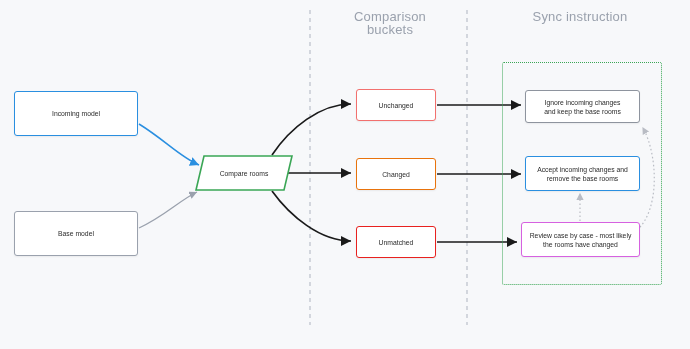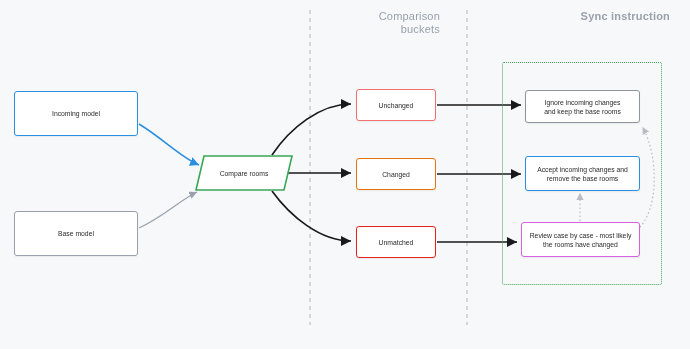--- a/index.html
+++ b/index.html
@@ -18,23 +18,23 @@
   #svg-layer {
     position: absolute;
     left: 0;
     top: 0;
     width: 690px;
     height: 349px;
     pointer-events: none;
   }
   .lane-title {
     position: absolute;
-    text-align: right;
+    text-align: center;
     color: #9aa1ad;
-    font-size: 11px;
+    font-size: 13px;
     line-height: 13px;
     font-family: "Liberation Sans", sans-serif;
     letter-spacing: 0.2px;
   }
   .node {
     position: absolute;
     box-sizing: border-box;
     background: #ffffff;
     display: flex;
     align-items: center;
@@ -117,21 +117,21 @@
 
     <path d="M437,242 L517,242" fill="none" stroke="#1a1a1a" stroke-width="1.7" marker-end="url(#arrow-black)"></path>
 
     <path d="M580,221 L580,194" fill="none" stroke="#b9bcc4" stroke-width="1.2" stroke-dasharray="1.6,2.4" marker-end="url(#arrow-dot)"></path>
 
     <path d="M637,230 C660,210 658,155 643,128" fill="none" stroke="#b9bcc4" stroke-width="1.2" stroke-dasharray="1.6,2.4" marker-end="url(#arrow-dot)"></path>
   </svg>
 
   <div class="lane-title" style="left:340px; top:10px; width:100px; white-space:pre-line;">Comparison
 buckets</div>
-  <div class="lane-title" style="left:490px; top:10px; width:180px; white-space:pre-line;font-weight:bold;">Sync instruction</div>
+  <div class="lane-title" style="left:490px; top:10px; width:180px; white-space:pre-line;">Sync instruction</div>
 
   <div class="group-box" style="left:502px; top:62px; width:160px; height:223px;"></div>
 
   <div class="node shadowed" style="left:14px; top:91px; width:124px; height:45px; border:1.6px solid #2a8fe0;">
     <span class="node-label">Incoming model</span>
   </div>
 
   <div class="node shadowed" style="left:14px; top:211px; width:124px; height:45px; border:1.2px solid #9aa1ad;">
     <span class="node-label">Base model</span>
   </div>

